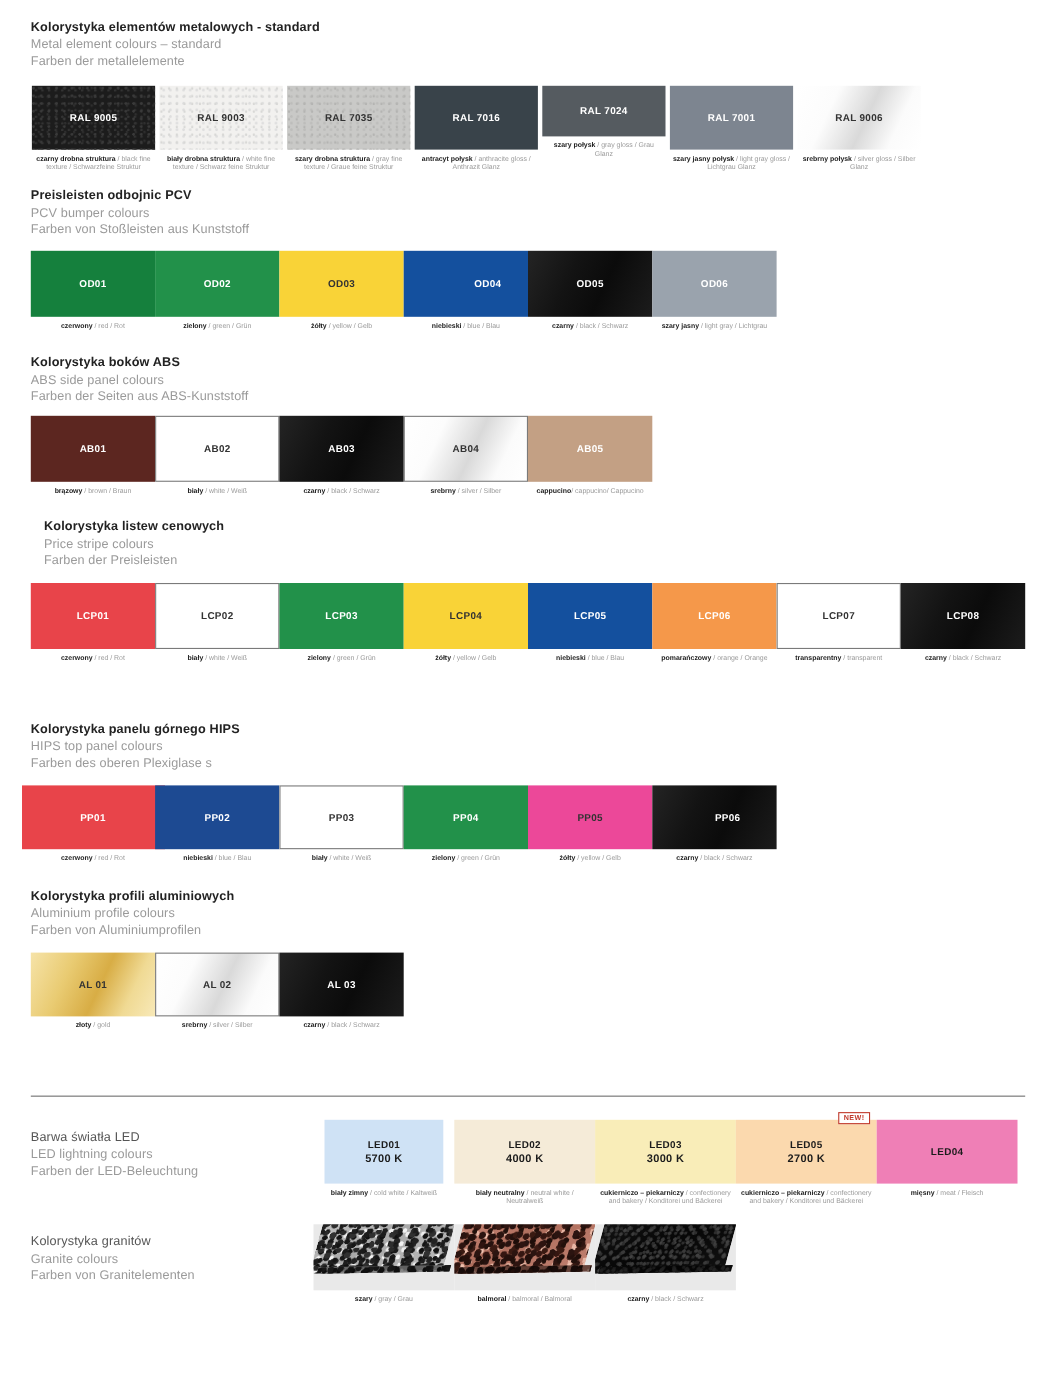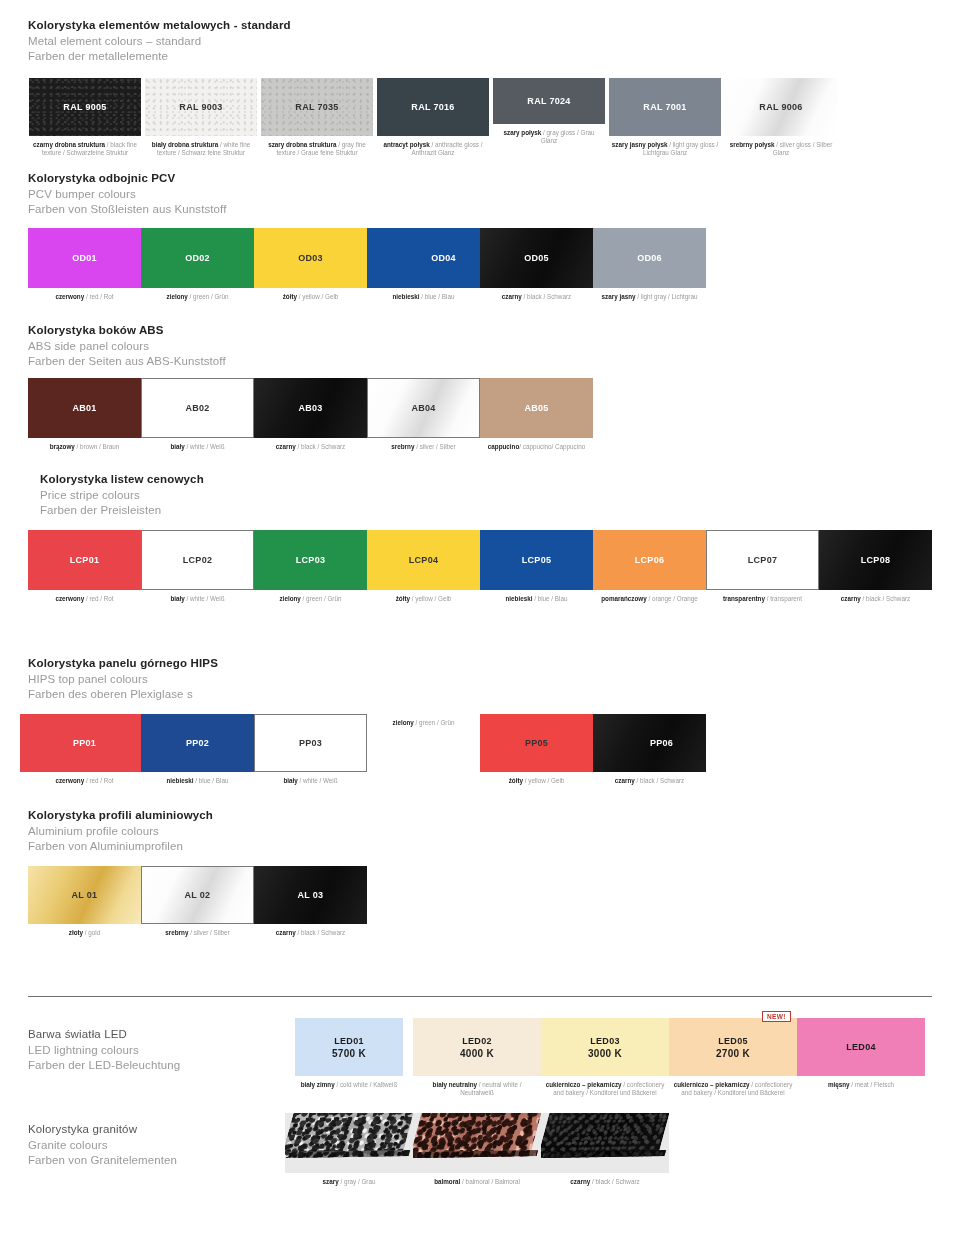--- a/index.html
+++ b/index.html
@@ -230,28 +230,28 @@
       </div>
       <div class="cell" style="width: 114px;">
         <div class="swatch" style="width: 112px; height: 58px; background: linear-gradient(115deg, rgb(255, 255, 255) 0%, rgb(252, 252, 252) 28%, rgb(217, 217, 217) 55%, rgb(251, 251, 251) 78%, rgb(255, 255, 255) 100%);">
           <div class="code" style="color: rgb(51, 51, 51);">RAL 9006</div>
         </div>
         <div class="caption" style="width: 114px;"><b>srebrny połysk</b> / silver gloss / Silber Glanz</div>
       </div>
     </div>
 
   <div class="sec-head" style="position:absolute;left:28px;top:171px;">
-    <div class="pl">Kolorystyka odbojnic PCV</div>
+    <div class="pl">Preisleisten odbojnic PCV</div>
     <div class="en">PCV bumper colours</div>
     <div class="de">Farben von Stoßleisten aus Kunststoff</div>
   </div>
 
   <div class="row" id="row-pcv" style="left: 28px; top: 228px; gap: 0px;">
       <div class="cell" style="width: 113px;">
-        <div class="swatch" style="width: 113px; height: 60px; background: #d946ef;">
+        <div class="swatch" style="width: 113px; height: 60px; background: #15803d;">
           <div class="code" style="color: rgb(255, 255, 255);">OD01</div>
         </div>
         <div class="caption" style="width: 113px;"><b>czerwony</b> / red / Rot</div>
       </div>
       <div class="cell" style="width: 113px;">
         <div class="swatch" style="width: 113px; height: 60px; background: rgb(34, 145, 74);">
           <div class="code" style="color: rgb(255, 255, 255);">OD02</div>
         </div>
         <div class="caption" style="width: 113px;"><b>zielony</b> / green / Grün</div>
       </div>
@@ -396,24 +396,27 @@
         </div>
         <div class="caption" style="width: 113px;"><b>niebieski</b> / blue / Blau</div>
       </div>
       <div class="cell" style="width: 113px;">
         <div class="swatch" style="width: 113px; height: 58px; background: rgb(255, 255, 255); border: 1px solid rgb(122, 122, 122);">
           <div class="code" style="color: rgb(51, 51, 51);">PP03</div>
         </div>
         <div class="caption" style="width: 113px;"><b>biały</b> / white / Weiß</div>
       </div>
       <div class="cell" style="width: 113px;">
+        <div class="swatch" style="width: 113px; height: 58px; background: rgb(34, 145, 74);">
+          <div class="code" style="color: rgb(255, 255, 255);">PP04</div>
+        </div>
         <div class="caption" style="width: 113px;"><b>zielony</b> / green / Grün</div>
       </div>
       <div class="cell" style="width: 113px;">
-        <div class="swatch" style="width: 113px; height: 58px; background: #ef4444;">
+        <div class="swatch" style="width: 113px; height: 58px; background: #ec4899;">
           <div class="code" style="color: rgb(51, 51, 51);">PP05</div>
         </div>
         <div class="caption" style="width: 113px;"><b>żółty</b> / yellow / Gelb</div>
       </div>
       <div class="cell" style="width: 113px;">
         <div class="swatch" style="width: 113px; height: 58px; background: linear-gradient(115deg, rgb(36, 36, 36) 0%, rgb(19, 19, 19) 35%, rgb(11, 11, 11) 60%, rgb(28, 28, 28) 100%);">
           <div class="code" style="color: rgb(255, 255, 255); margin-left: 24px;">PP06</div>
         </div>
         <div class="caption" style="width: 113px;"><b>czarny</b> / black / Schwarz</div>
       </div>

